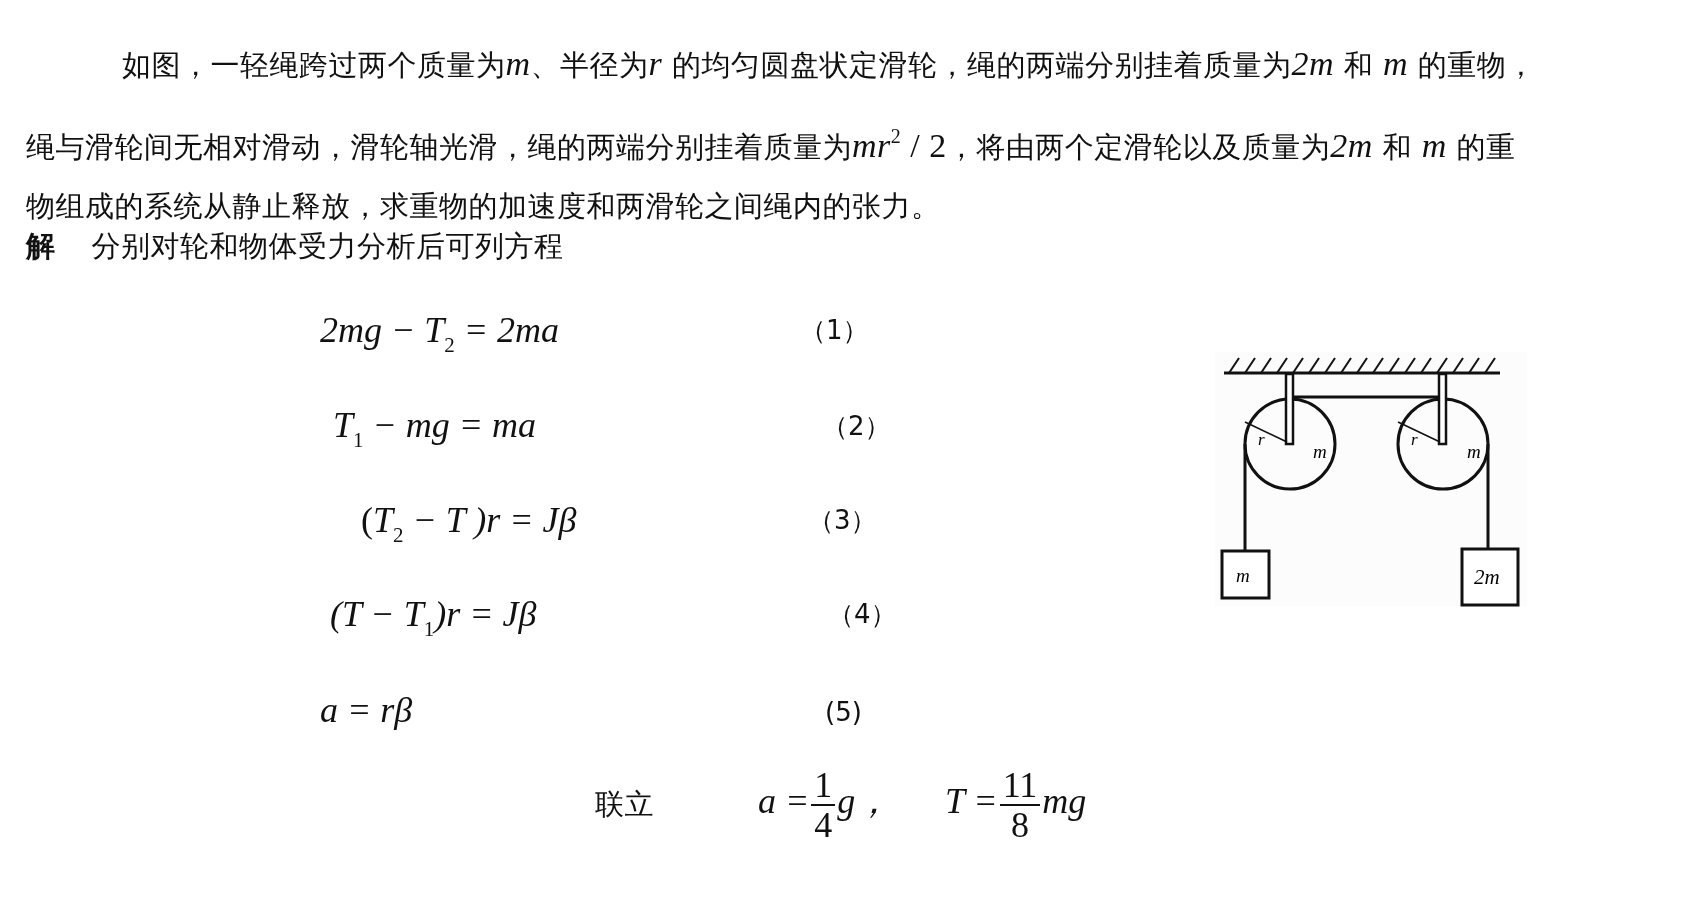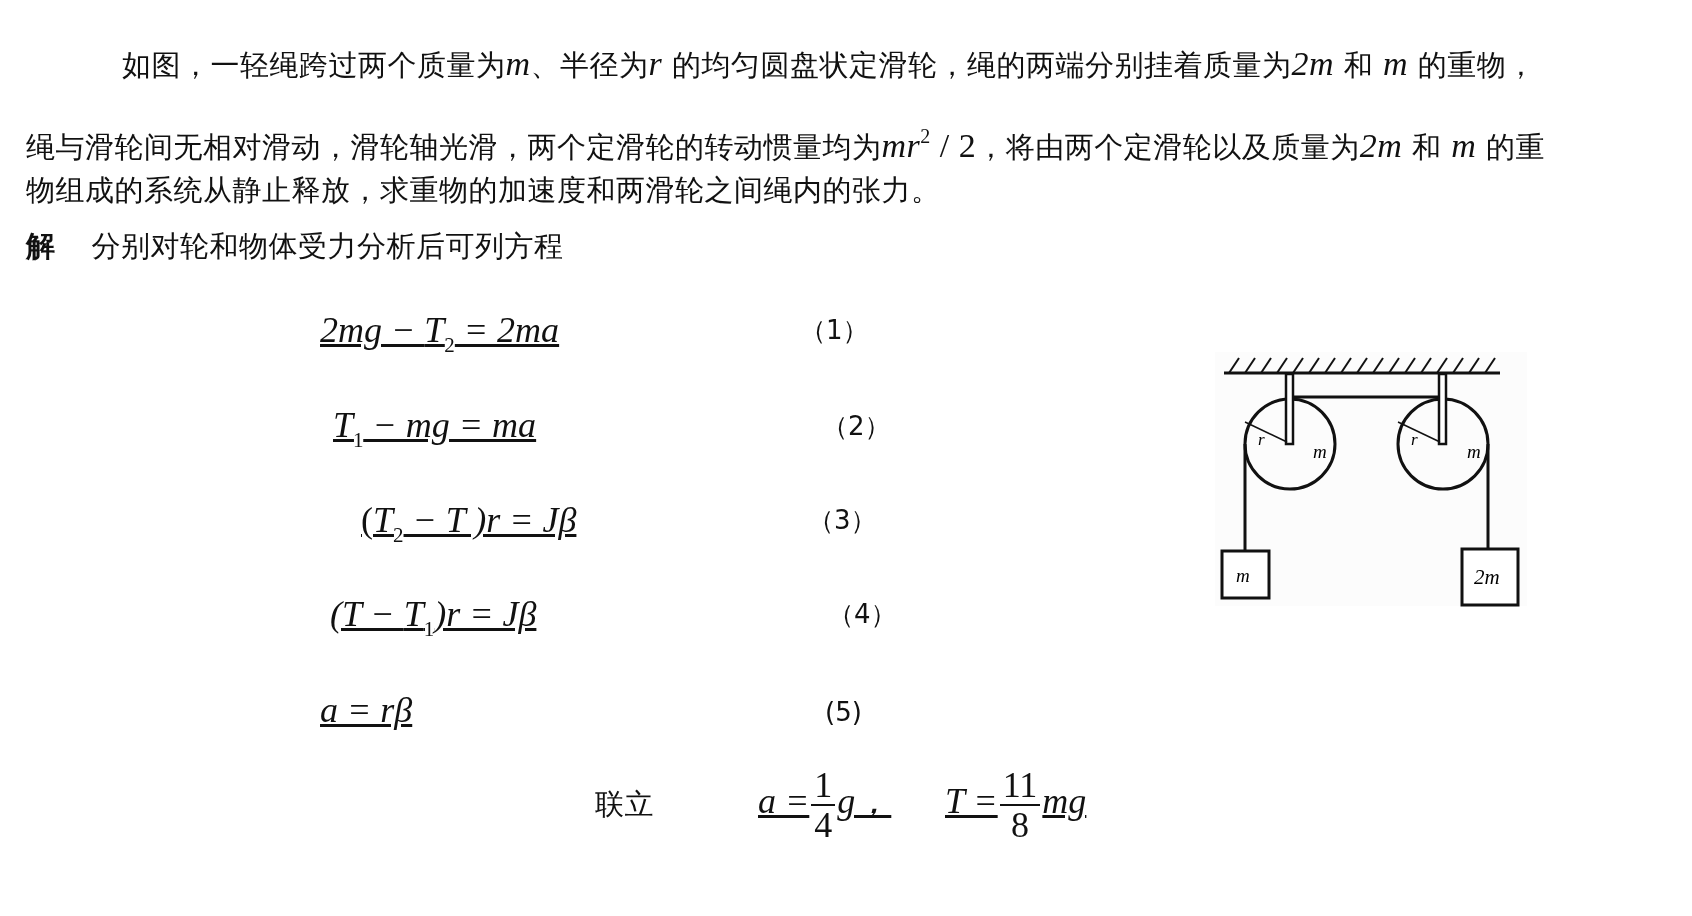--- a/index.html
+++ b/index.html
@@ -4,41 +4,41 @@
 <style>
   html, body { margin:0; padding:0; background:#ffffff; }
   body { width:1692px; height:916px; position:relative; overflow:hidden; color:#111;
          font-family: "DejaVu Serif", "Liberation Serif", serif; }
   .line { position:absolute; left:0; white-space:nowrap; font-size:29px; line-height:32px; letter-spacing:0.5px; }
   .m { font-family: "Liberation Serif", "DejaVu Serif", serif; font-style:italic; font-size:34px; }
   .up { font-family: "Liberation Serif", "DejaVu Serif", serif; font-size:34px; }
   .sup { font-family:"Liberation Serif", serif; font-size:20px; vertical-align:14px; }
   .bold { font-weight:bold; }
   .eq { position:absolute; white-space:nowrap; font-family:"Liberation Serif", "DejaVu Serif", serif;
-        font-size:36px; line-height:44px;text-decoration:underline; }
+        font-size:36px; line-height:44px; }
   .eq i { font-style:italic; }
   .sub { font-size:21px; vertical-align:-10px; font-style:normal; }
   .tag { position:absolute; font-family:"DejaVu Sans", "Liberation Sans", sans-serif; font-size:26px; line-height:40px; white-space:nowrap; }
   .frac { display:inline-block; vertical-align:middle; text-align:center; margin:0 2px; }
   .frac span { display:block; line-height:38px; font-style:normal; }
   .frac .num { border-bottom:2px solid #111; padding:0 3px; }
   #diagram { position:absolute; left:1215px; top:352px; }
 </style>
 </head>
 <body>
 
 <div class="line" style="top:48px; left:122px;">
   <span>如图，一轻绳跨过两个质量为</span><span class="m">m</span><span>、半径为</span><span class="m">r</span><span> 的均匀圆盘状定滑轮，绳的两端分别挂着质量为</span><span class="m">2m</span><span> 和 </span><span class="m">m</span><span> 的重物，</span>
 </div>
 
 <div class="line" style="top:120px; left:26px;">
-  <span>绳与滑轮间无相对滑动，滑轮轴光滑，两个定滑轮的转动惯量均为</span><span class="m">mr</span><span class="sup">2</span><span class="up"> / 2</span><span>，将由两个定滑轮以及质量为</span><span class="m">2m</span><span> 和 </span><span class="m">m</span><span> 的重</span>
+  <span>绳与滑轮间无相对滑动，滑轮轴光滑，绳的两端分别挂着质量为</span><span class="m">mr</span><span class="sup">2</span><span class="up"> / 2</span><span>，将由两个定滑轮以及质量为</span><span class="m">2m</span><span> 和 </span><span class="m">m</span><span> 的重</span>
 </div>
 
-<div class="line" style="top:174px; left:26px;">物组成的系统从静止释放，求重物的加速度和两滑轮之间绳内的张力。</div>
+<div class="line" style="top:190px; left:26px;">物组成的系统从静止释放，求重物的加速度和两滑轮之间绳内的张力。</div>
 
 <div class="line" style="top:230px; left:26px;">
   <span class="bold">解</span><span style="display:inline-block;width:36px"></span><span>分别对轮和物体受力分析后可列方程</span>
 </div>
 
 <div class="eq" style="left:320px; top:308px;">
   <i>2mg − </i><i>T</i><span class="sub">2</span><i> = 2ma</i>
 </div>
 <div class="tag" style="left:800px; top:310px;">（1）</div>
 

